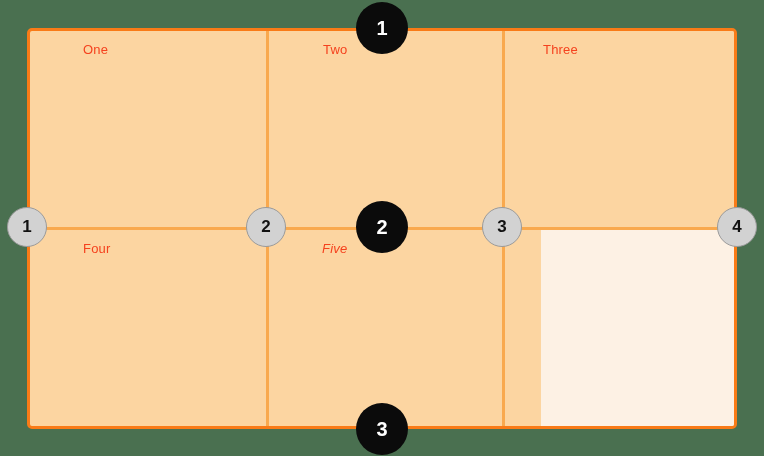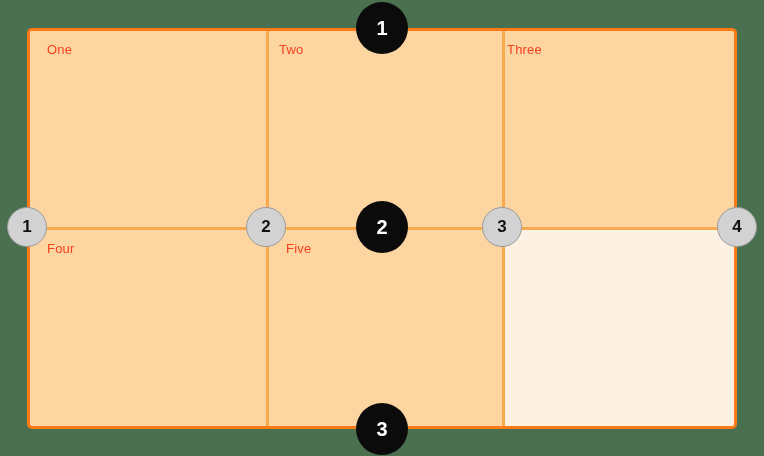--- a/index.html
+++ b/index.html
@@ -30,20 +30,21 @@
     box-sizing: border-box;
     border: 3px solid #f97b17;
     border-radius: 5px;
     background: #fcd5a1;
     overflow: hidden;
   }
 
   .cell {
     position: absolute;
     box-sizing: border-box;
+    margin-left: 36px;
   }
   .cell.filled   { background: #fcd5a1; }
   .cell.empty    { background: #fdf1e4; }
 
   .cell-label {
     position: absolute;
     left: 17px;
     top: 12px;
     font-size: 13px;
     line-height: 13px;
@@ -98,33 +99,33 @@
 <body>
 
 <div id="stage">
 
   <div id="grid-box">
 
     <div class="cell filled" style="left:0px; top:0px; width:236px; height:196px;">
       <span class="cell-label">One</span>
     </div>
 
-    <div class="cell filled" style="left:232px; top:0px; width:271px; height:196px;">
+    <div class="cell filled" style="left:240px; top:0px; width:271px; height:196px;">
       <span class="cell-label">Two</span>
     </div>
 
     <div class="cell filled" style="left:460px; top:0px; width:229px; height:196px;">
       <span class="cell-label">Three</span>
     </div>
 
     <div class="cell filled" style="left:0px; top:199px; width:236px; height:176px;">
       <span class="cell-label">Four</span>
     </div>
 
-    <div class="cell filled" style="left:239px; top:199px; width:233px; height:196px;">
+    <div class="cell filled" style="left:239px; top:199px; width:233px; height:196px;font-style:italic;">
       <span class="cell-label">Five</span>
     </div>
 
     <div class="cell empty" style="left:475px; top:199px; width:229px; height:196px;">
       <span class="cell-label"></span>
     </div>
 
     <div class="vline" style="left:236px; top:0px; height:395px;"></div>
     <div class="vline" style="left:472px; top:0px; height:395px;"></div>
     <div class="hline" style="left:0px; top:196px; width:704px;"></div>

